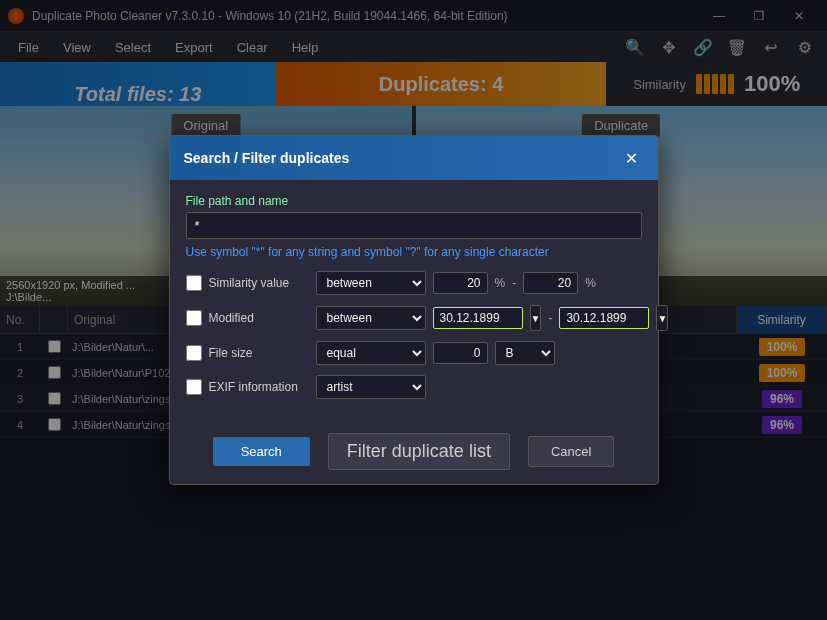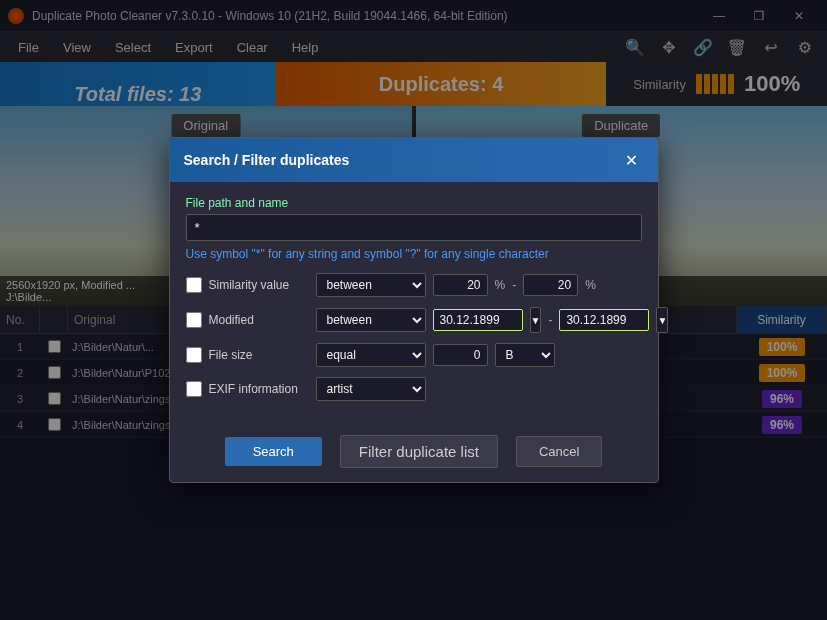--- a/index.html
+++ b/index.html
@@ -253,21 +253,21 @@
     .modal-footer {
       display: flex; align-items: center; justify-content: center; gap: 18px;
       padding: 10px 16px 14px;
     }
     .btn-search {
       background: #2a6ab0; border: none; color: white;
       padding: 7px 28px; border-radius: 2px; cursor: pointer; font-size: 13px;
     }
     .btn-filter {
       background: #3a3a4a; border: 1px solid #555; color: #ccc;
-      padding: 7px 18px; border-radius: 2px; cursor: pointer; font-size: 15px;
+      padding: 7px 18px; border-radius: 2px; cursor: pointer; font-size: 18px;
     }
     .btn-cancel {
       background: #3a3a4a; border: 1px solid #555; color: #ccc;
       padding: 7px 22px; border-radius: 2px; cursor: pointer; font-size: 13px;
     }
 
     .main-content {
       display: flex;
       flex-direction: column;
       height: calc(620px - 32px - 30px - 44px);

